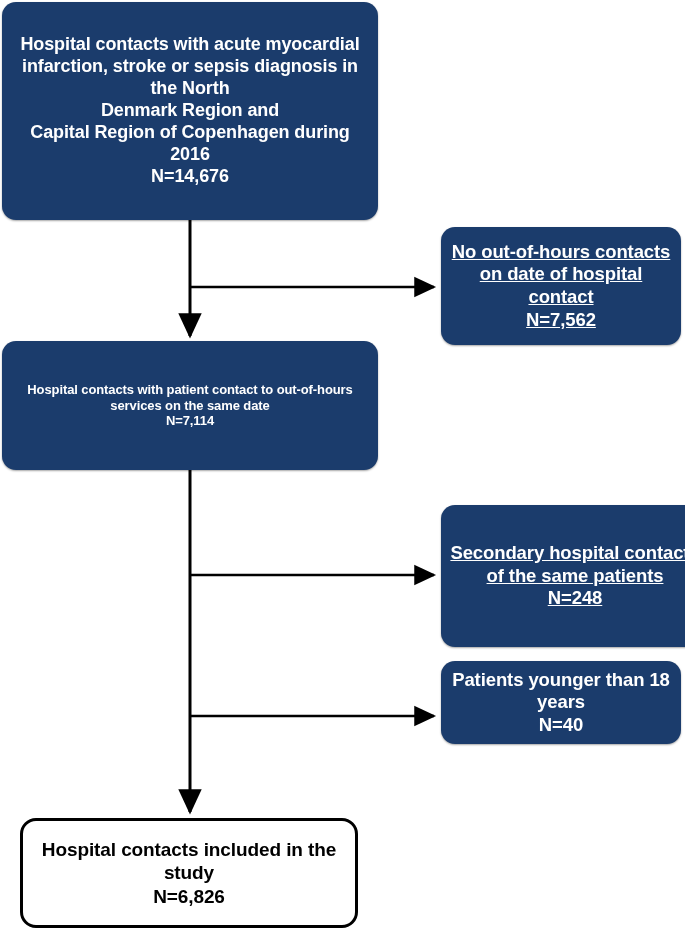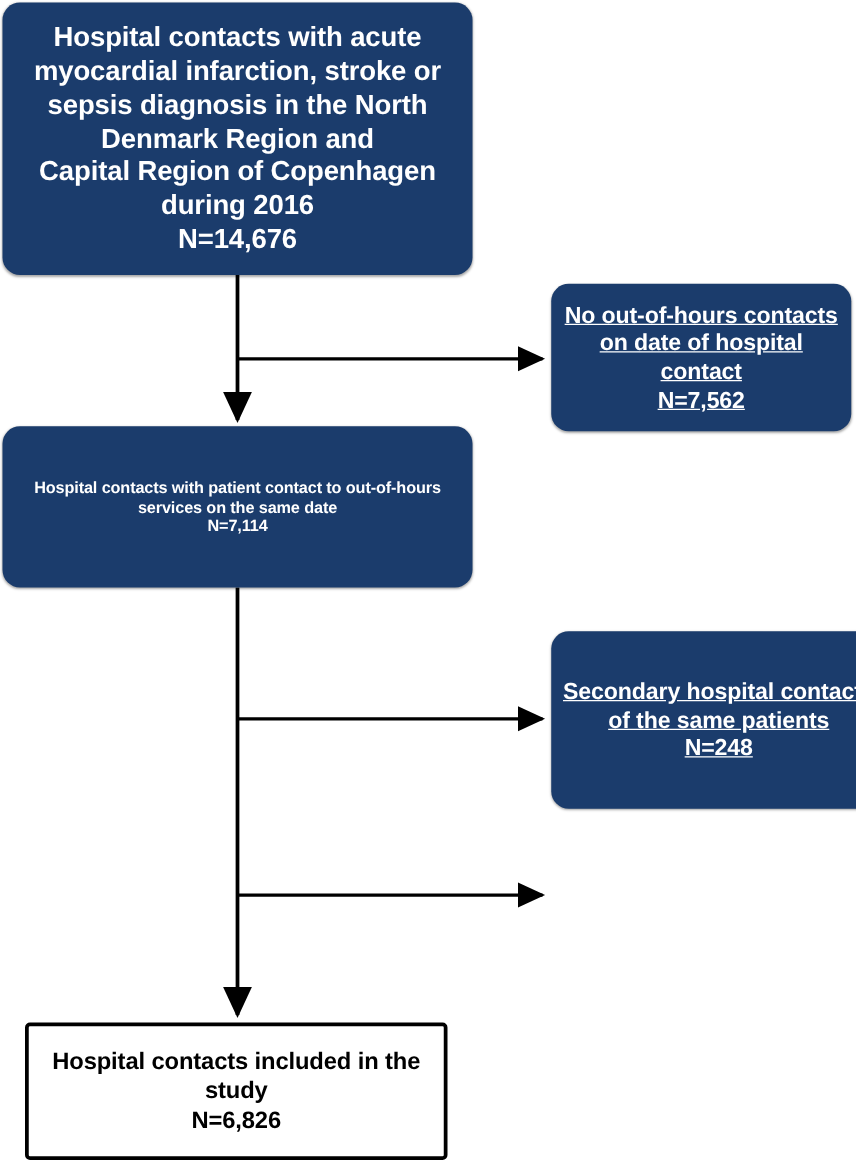--- a/index.html
+++ b/index.html
@@ -34,25 +34,25 @@
   }
   .node.filled {
     background: #1b3c6c;
     color: #ffffff;
     box-shadow: 0 1px 2px rgba(0,0,0,0.35);
   }
   .node.outlined {
     background: #ffffff;
     color: #000000;
     border: 3px solid #000000;
-    border-radius: 4px;
+    border-radius: 16px;
   }
 
   
-  #node-source      { left: 2px;   top: 2px;   width: 376px; height: 218px; font-size: 22px; }
+  #node-source      { left: 2px;   top: 2px;   width: 376px; height: 218px; font-size: 18px; }
   #node-stage2      { left: 2px;   top: 341px; width: 376px; height: 129px; font-size: 13px; }
   #node-included    { left: 20px;  top: 818px; width: 338px; height: 110px; font-size: 19px;  }
   #node-excl-1      { left: 441px; top: 227px; width: 240px; height: 118px; font-size: 18.5px; text-decoration: underline; }
   #node-excl-2      { left: 441px; top: 505px; width: 268px; height: 142px; font-size: 18.5px; text-decoration: underline; }
   #node-excl-3      { left: 441px; top: 661px; width: 240px; height: 83px;  font-size: 18.5px; }
 
   
   #connectors {
     position: absolute;
     left: 0;
@@ -98,17 +98,19 @@
 
   <div class="node filled" id="node-excl-1">No out-of-hours contacts on date of hospital contact
 N=7,562</div>
 
   <div class="node filled" id="node-stage2">Hospital contacts with patient contact to out-of-hours services on the same date
 N=7,114</div>
 
   <div class="node filled" id="node-excl-2">Secondary hospital contacts of the same patients
 N=248</div>
 
+  <div class="node filled" id="node-excl-3">Patients younger than 18 years
+N=40</div>
 
   <div class="node outlined" id="node-included">Hospital contacts included in the study
 N=6,826</div>
 
 </div>
 
 </body></html>

